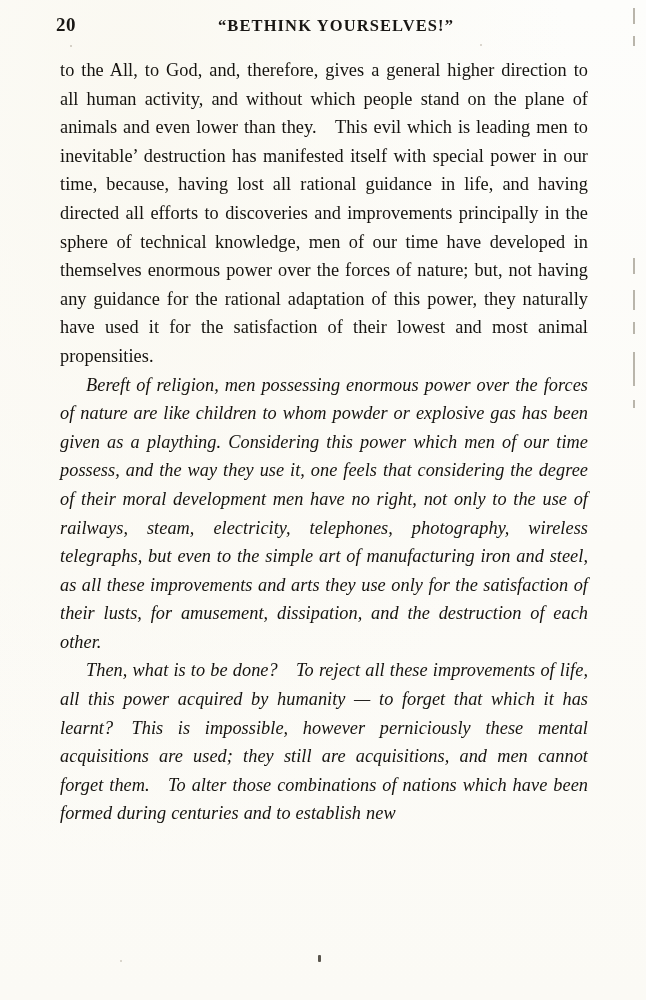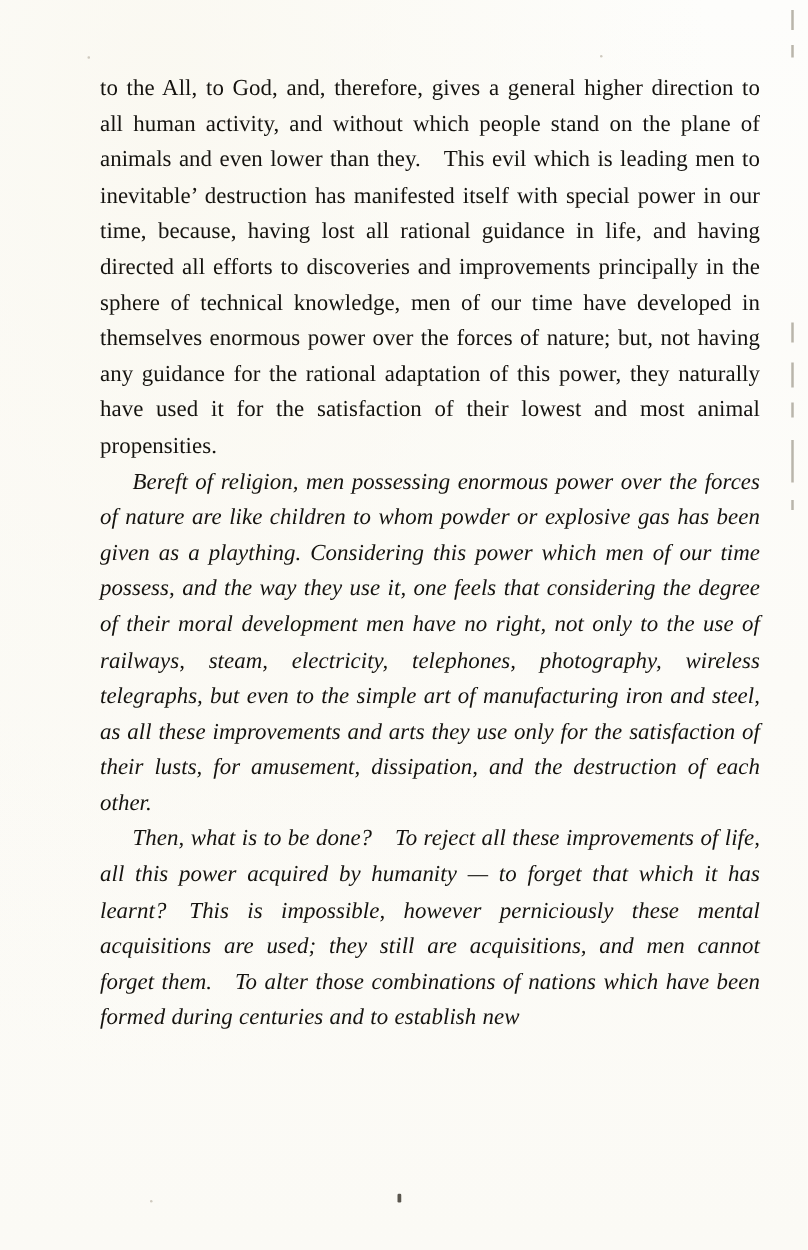--- a/index.html
+++ b/index.html
@@ -48,21 +48,20 @@
     letter-spacing: 1.1px;
     color: #191714;
     margin-left: -60px;
     white-space: nowrap;
   }
   .textblock {
     position: absolute;
     top: 56px;
     left: 60px;
     width: 528px;
-    margin-left: 20px;
   }
   p.para {
     margin: 0;
     font-size: 18.3px;
     line-height: 28.6px;
     text-align: justify;
     text-justify: inter-word;
     letter-spacing: 0.05px;
     word-spacing: 0.4px;
     color: #15130f;
@@ -112,20 +111,24 @@
   }
   .s1 { left: 120px; top: 960px; width: 2px; height: 2px; }
   .s2 { left: 480px; top: 44px; width: 2px; height: 2px; }
   .s3 { left: 70px;  top: 45px; width: 1.5px; height: 1.5px; }
 </style>
 </head>
 <body>
 
 <div class="page">
 
+  <div class="header">
+    <div class="folio">20</div>
+    <div class="running-head">“BETHINK YOURSELVES!”</div>
+  </div>
 
   <div class="textblock">
     <p class="para">to the All, to God, and, therefore, gives a general higher direction to all human activity, and without which people stand on the plane of animals and even lower than they. This evil which is leading men to inevitable’ destruction has manifested itself with special power in our time, because, having lost all rational guidance in life, and having directed all efforts to discoveries and improvements principally in the sphere of technical knowledge, men of our time have developed in themselves enormous power over the forces of nature; but, not having any guidance for the rational adaptation of this power, they naturally have used it for the satisfaction of their lowest and most animal propensities.</p>
     <p class="para indent">Bereft of religion, men possessing enormous power over the forces of nature are like children to whom powder or explosive gas has been given as a plaything. Considering this power which men of our time possess, and the way they use it, one feels that considering the degree of their moral development men have no right, not only to the use of railways, steam, electricity, telephones, photography, wireless telegraphs, but even to the simple art of manufacturing iron and steel, as all these improvements and arts they use only for the satisfaction of their lusts, for amusement, dissipation, and the destruction of each other.</p>
     <p class="para indent">Then, what is to be done? To reject all these improvements of life, all this power acquired by humanity — to forget that which it has learnt? This is impossible, however perniciously these mental acquisitions are used; they still are acquisitions, and men cannot forget them. To alter those combinations of nations which have been formed during centuries and to establish new</p>
   </div>
 
   <div class="edge-marks">
     <i class="m1"></i>
       <i class="m2"></i>

